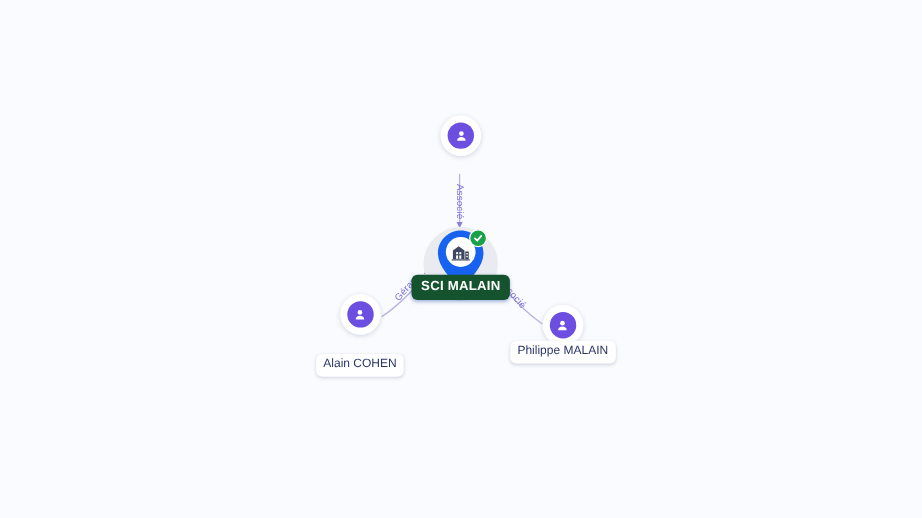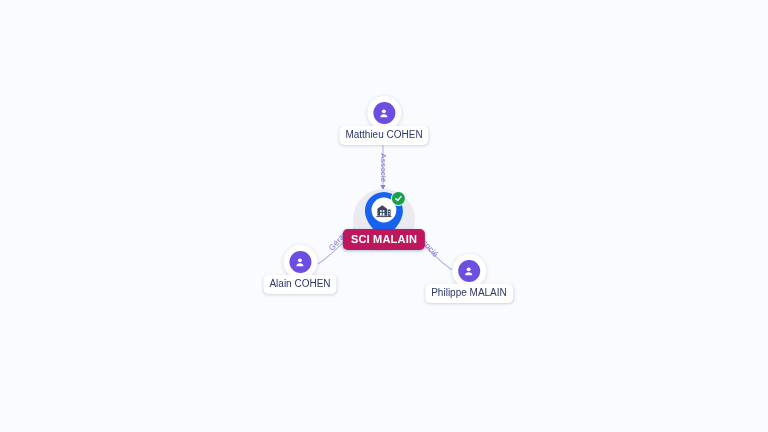--- a/index.html
+++ b/index.html
@@ -98,21 +98,21 @@
     position: absolute;
     right: 1px; top: 2px;
     width: 15px; height: 15px;
     border-radius: 50%;
     background: #19a04a;
     border: 1.5px solid #ffffff;
     display: flex; align-items: center; justify-content: center;
     z-index: 4;
   }
   .company-chip {
-    background: #be185d;
+    background: #14532d;
     color: #ffffff;
     font-size: 11px;
     font-weight: bold;
     letter-spacing: 0.2px;
     padding: 4px 8px 5px 8px;
     border-radius: 5px;
     white-space: nowrap;
     margin-top: -14px;
     box-shadow: 0 1px 3px rgba(20,60,150,0.35);
     position: relative;
@@ -157,24 +157,23 @@
 
   <div class="node" style="left:384px; top:96px; transform: translateX(-50%);">
     <div class="person-disc">
       <div class="person-inner">
         <svg width="13" height="13" viewBox="0 0 24 24" fill="#ffffff">
           <circle cx="12" cy="8" r="3.6"></circle>
           <path d="M12 13.2c-3.6 0-6.4 2.1-6.4 4.6v1.2h12.8v-1.2c0-2.5-2.8-4.6-6.4-4.6z"></path>
         </svg>
       </div>
     </div>
-    <div class="chip">Matthieu COHEN</div>
-  </div>
-
-  <div class="node" style="left:300px; top:245px; transform: translateX(-50%);">
+  </div>
+
+  <div class="node" style="left:300px; top:245px; transform: translateX(-50%); gap: 20px;">
     <div class="person-disc">
       <div class="person-inner">
         <svg width="13" height="13" viewBox="0 0 24 24" fill="#ffffff">
           <circle cx="12" cy="8" r="3.6"></circle>
           <path d="M12 13.2c-3.6 0-6.4 2.1-6.4 4.6v1.2h12.8v-1.2c0-2.5-2.8-4.6-6.4-4.6z"></path>
         </svg>
       </div>
     </div>
     <div class="chip">Alain COHEN</div>
   </div>

